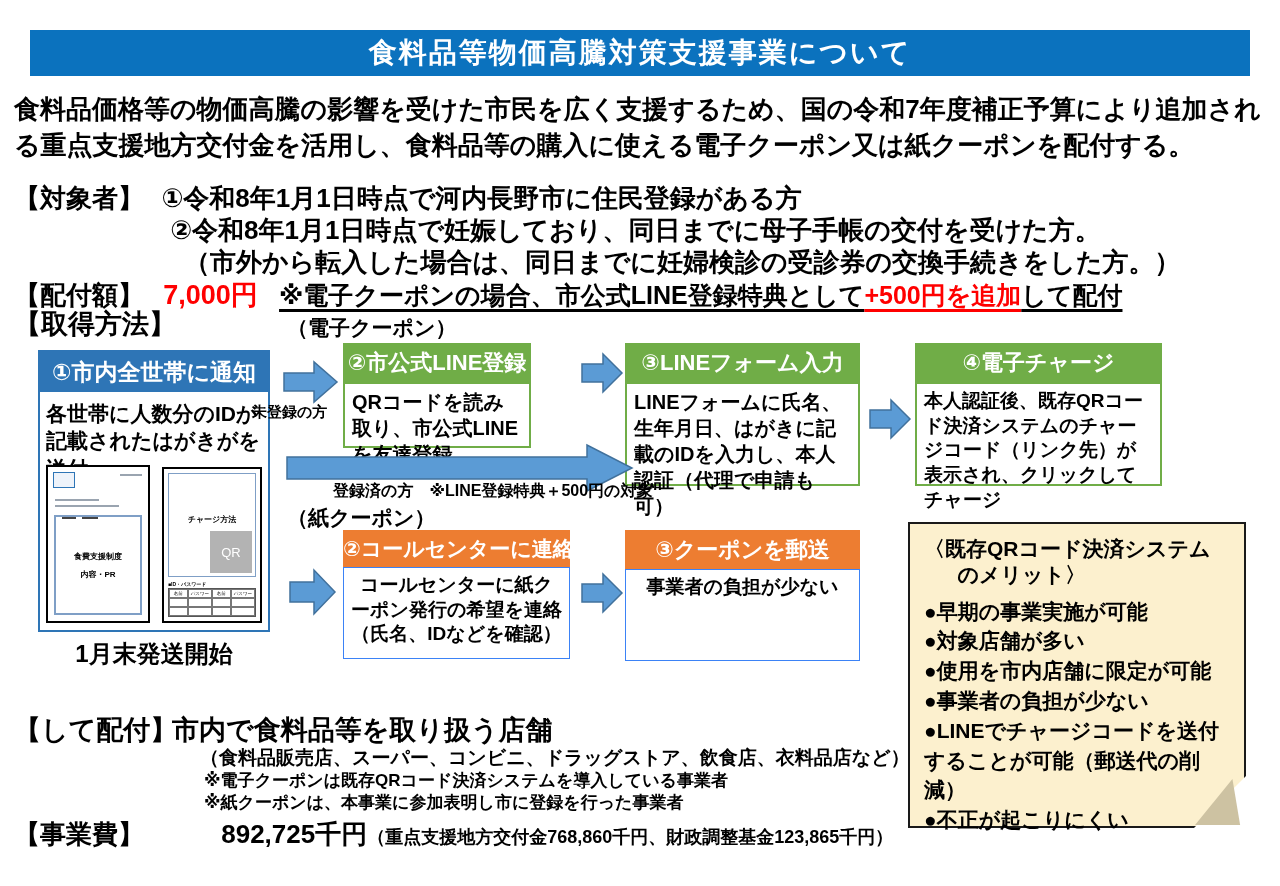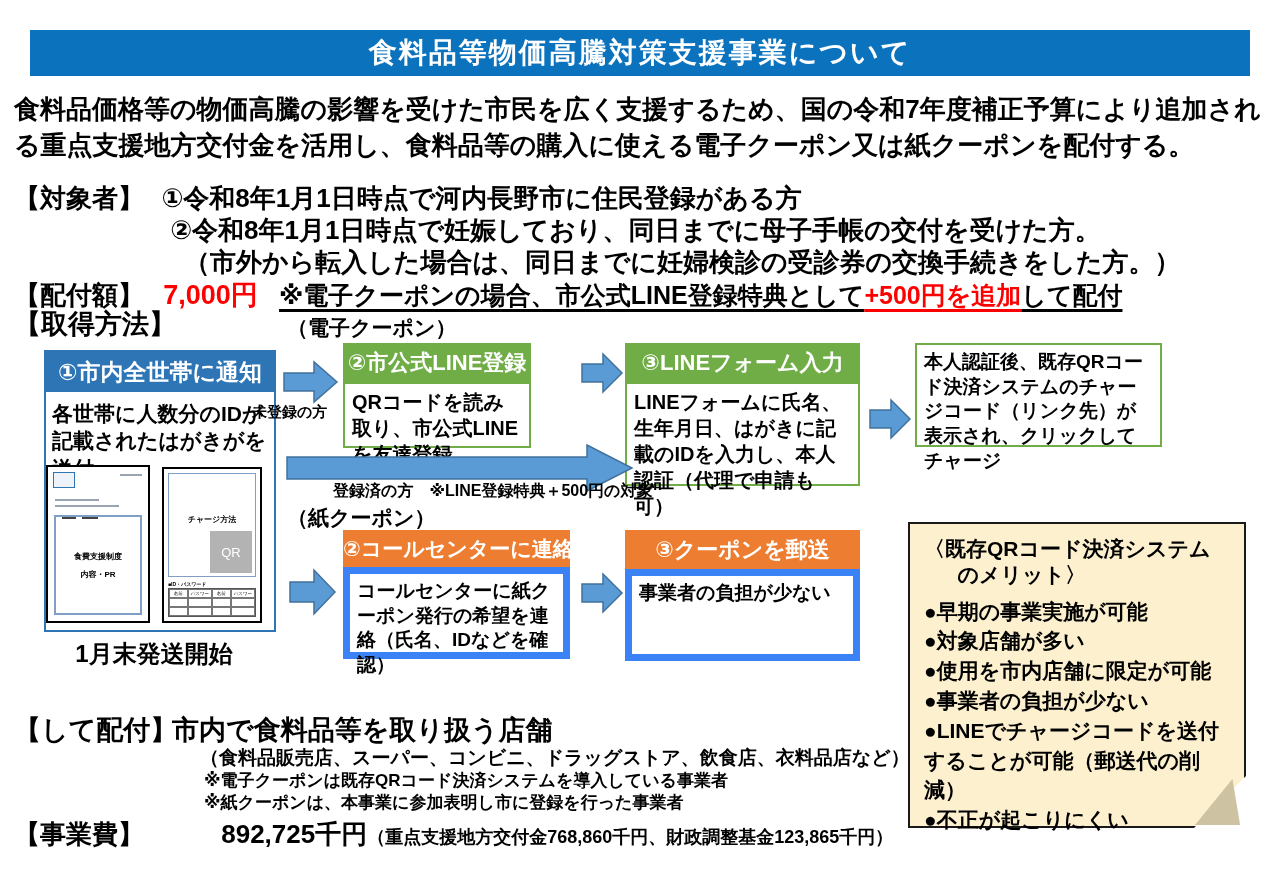--- a/index.html
+++ b/index.html
@@ -21,21 +21,21 @@
   .u{text-decoration:underline;text-decoration-thickness:2.5px;text-underline-offset:5px;}
 
   
   .step-box{box-sizing:border-box;background:#fff;}
   .step-head{color:#fff;font-weight:700;text-align:center;padding:5px 0 4px;font-size:22px;white-space:nowrap;}
   .step-body{box-sizing:border-box;background:#fff;font-weight:700;padding:5px 7px;line-height:1.3;}
   .blue-box{border:2.5px solid #2e75b6;}
   .blue-head{background:#2e75b6;}
   .green-body{border:2px solid #70ad47;}
   .green-head{background:#70ad47;}
-  .orange-body{border:7px solid #3b82f6;}
+  .orange-body{border:1px solid #3b82f6;text-align:center;}
   .orange-head{background:#ed7d31;}
 
   .flow-label{font-size:21px;font-weight:700;white-space:nowrap;}
   .small-label{font-size:15px;font-weight:700;white-space:nowrap;}
 
   
   .cards{left:46px;top:465px;width:216px;display:flex;justify-content:space-between;}
   .card{position:relative;background:#fff;border:2px solid #000;box-sizing:border-box;}
   .card-l{width:104px;height:158px;}
   .card-r{width:100px;height:156px;margin-top:2px;padding-left:19px;}
@@ -95,21 +95,21 @@
   <div class="abs line" style="left:14px;top:277px;font-size:26px;">
     <span>【配付額】</span>
     <span class="red" style="margin:0 14px 0 12px;font-size:27px;">7,000円</span>
     <span class="u" style="font-size:25px;">※電子クーポンの場合、市公式LINE登録特典として</span><span class="u red" style="font-size:25px;">+500円を追加</span><span class="u" style="font-size:25px;">して配付</span>
   </div>
 
   <div class="abs line" style="left:14px;top:306px;font-size:27px;">【取得方法】</div>
   <div class="abs flow-label" style="left:287px;top:314px;">（電子クーポン）</div>
   <div class="abs flow-label" style="left:287px;top:504px;">（紙クーポン）</div>
 
-  <div class="abs step-box blue-box" style="left:44px;top:350px;width:232px;height:282px;">
+  <div class="abs step-box blue-box" style="left:38px;top:350px;width:232px;height:282px;">
     <div class="step-head blue-head" style="font-size:23px;">①市内全世帯に通知</div>
     <div style="font-size:21px;font-weight:700;line-height:1.3;padding:8px 6px 2px;">各世帯に人数分のIDが記載されたはがきがを送付</div>
   </div>
 
   <div class="abs cards">
     <div class="card card-l">
       <div class="stamp"></div>
       <div class="gbar" style="left:72px;top:7px;width:22px;"></div>
       <div class="gbar" style="left:7px;top:32px;width:44px;"></div>
       <div class="gbar" style="left:7px;top:38px;width:64px;"></div>
@@ -163,20 +163,21 @@
   <div class="abs step-box" style="left:625px;top:343px;width:235px;">
     <div class="step-head green-head">③LINEフォーム入力</div>
     <div class="step-body green-body" style="font-size:20px;height:104px;">LINEフォームに氏名、生年月日、はがきに記載のIDを入力し、本人認証（代理で申請も可）</div>
   </div>
 
   <svg class="abs" style="left:868px;top:398px;" width="44" height="42" viewBox="0 0 44 42">
     <polygon points="2,12 23,12 23,2 42,21 23,40 23,30 2,30" fill="#5b9bd5" stroke="#41719c" stroke-width="1.5"></polygon>
   </svg>
 
   <div class="abs step-box" style="left:915px;top:343px;width:247px;">
+    <div class="step-head green-head">④電子チャージ</div>
     <div class="step-body green-body" style="font-size:19px;height:104px;">本人認証後、既存QRコード決済システムのチャージコード（リンク先）が表示され、クリックしてチャージ</div>
   </div>
 
   <svg class="abs" style="left:285px;top:442px;" width="350" height="52" viewBox="0 0 350 52">
     <polygon points="2,15 302,15 302,3 347,26 302,49 302,37 2,37" fill="#5b9bd5" stroke="#41719c" stroke-width="1.5"></polygon>
   </svg>
   <div class="abs" style="left:298px;top:481px;font-size:16px;font-weight:700;white-space:nowrap;margin-left:35px;">登録済の方　※LINE登録特典＋500円の対象</div>
 
   <svg class="abs" style="left:288px;top:567px;" width="50" height="50" viewBox="0 0 50 50">
     <polygon points="2,15 26,15 26,3 47,25 26,47 26,35 2,35" fill="#5b9bd5" stroke="#41719c" stroke-width="1.5"></polygon>

